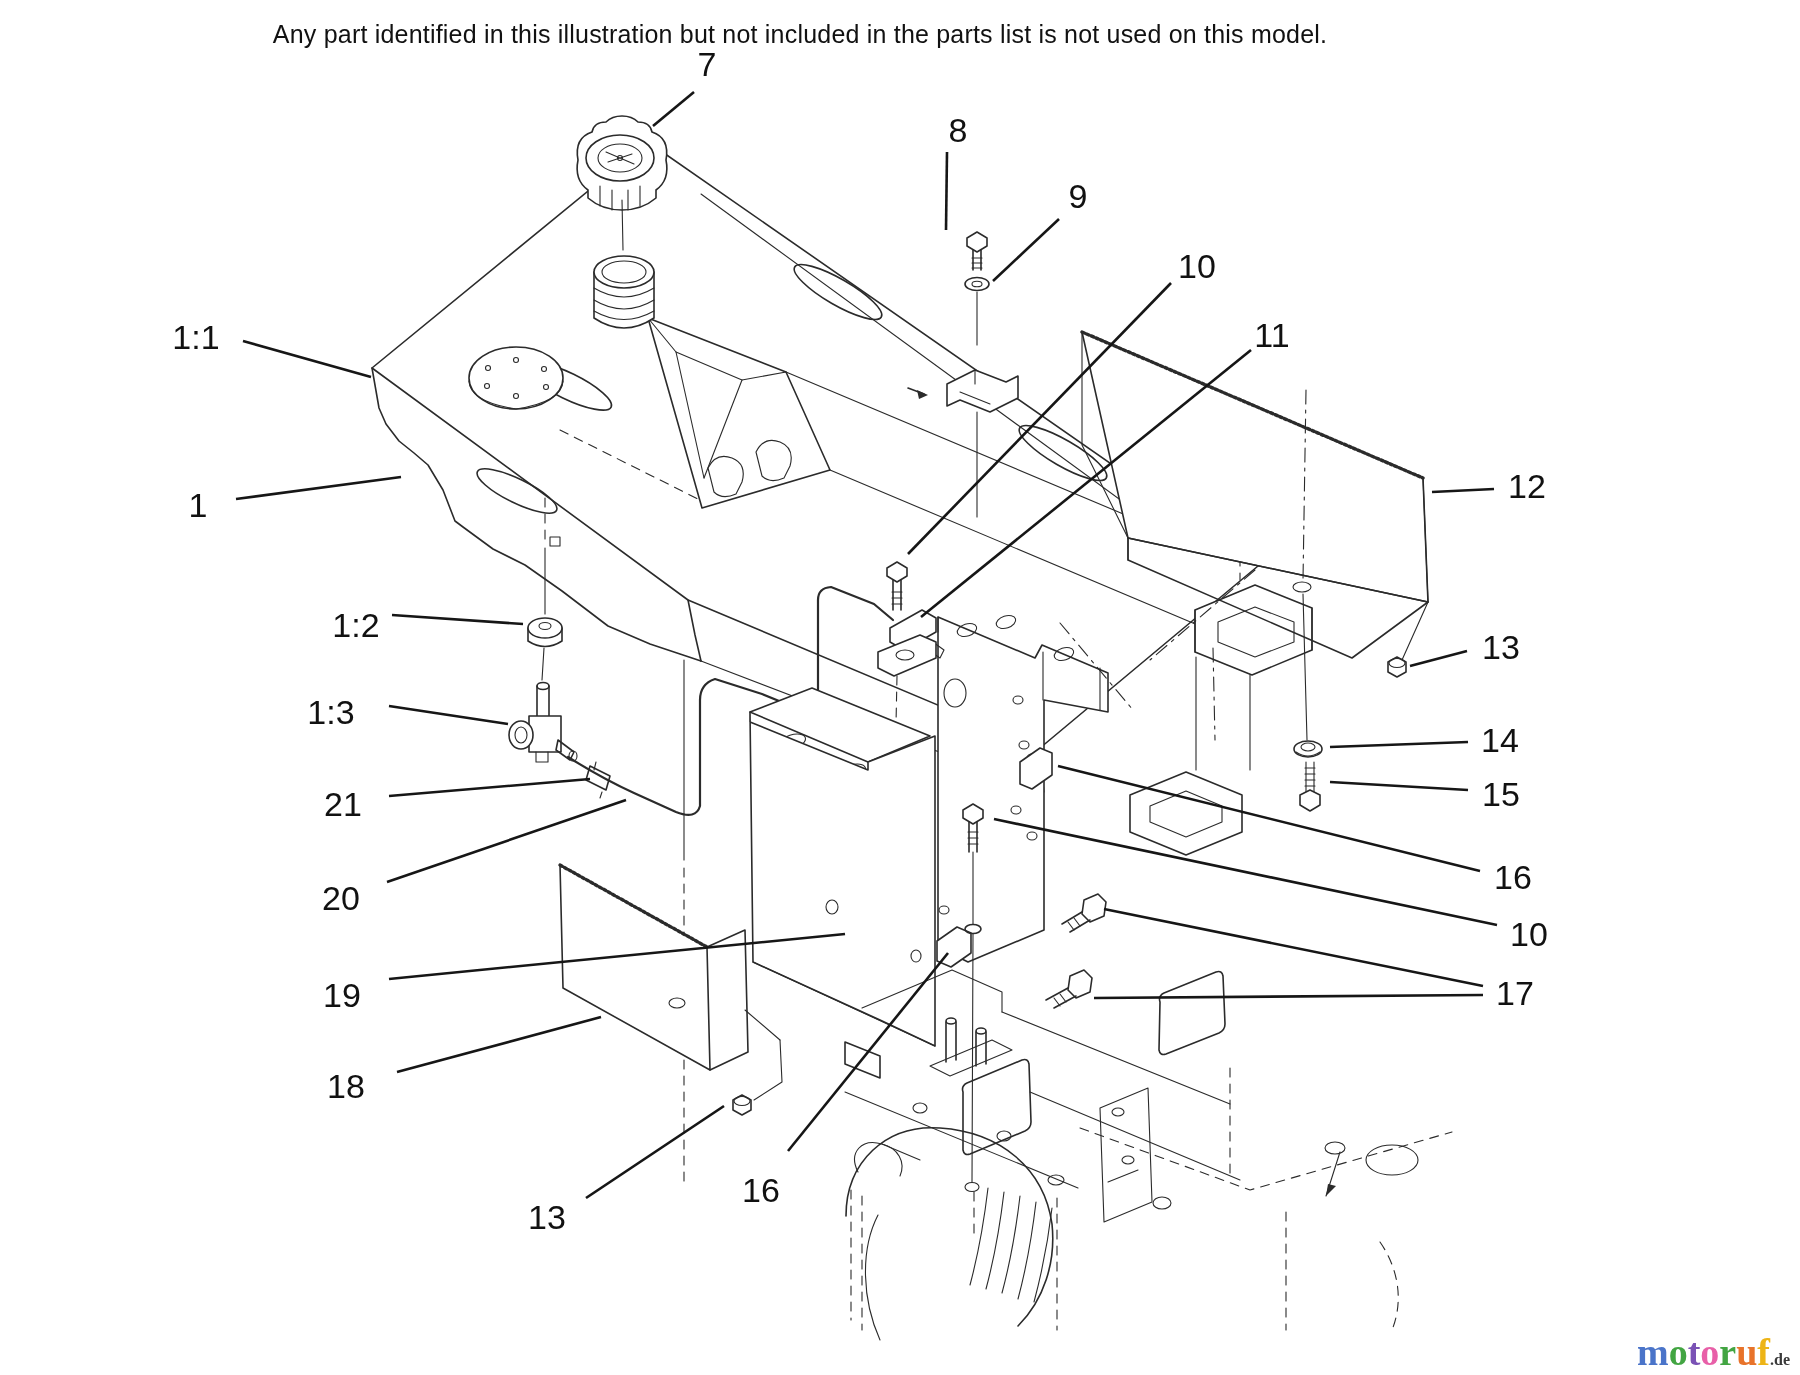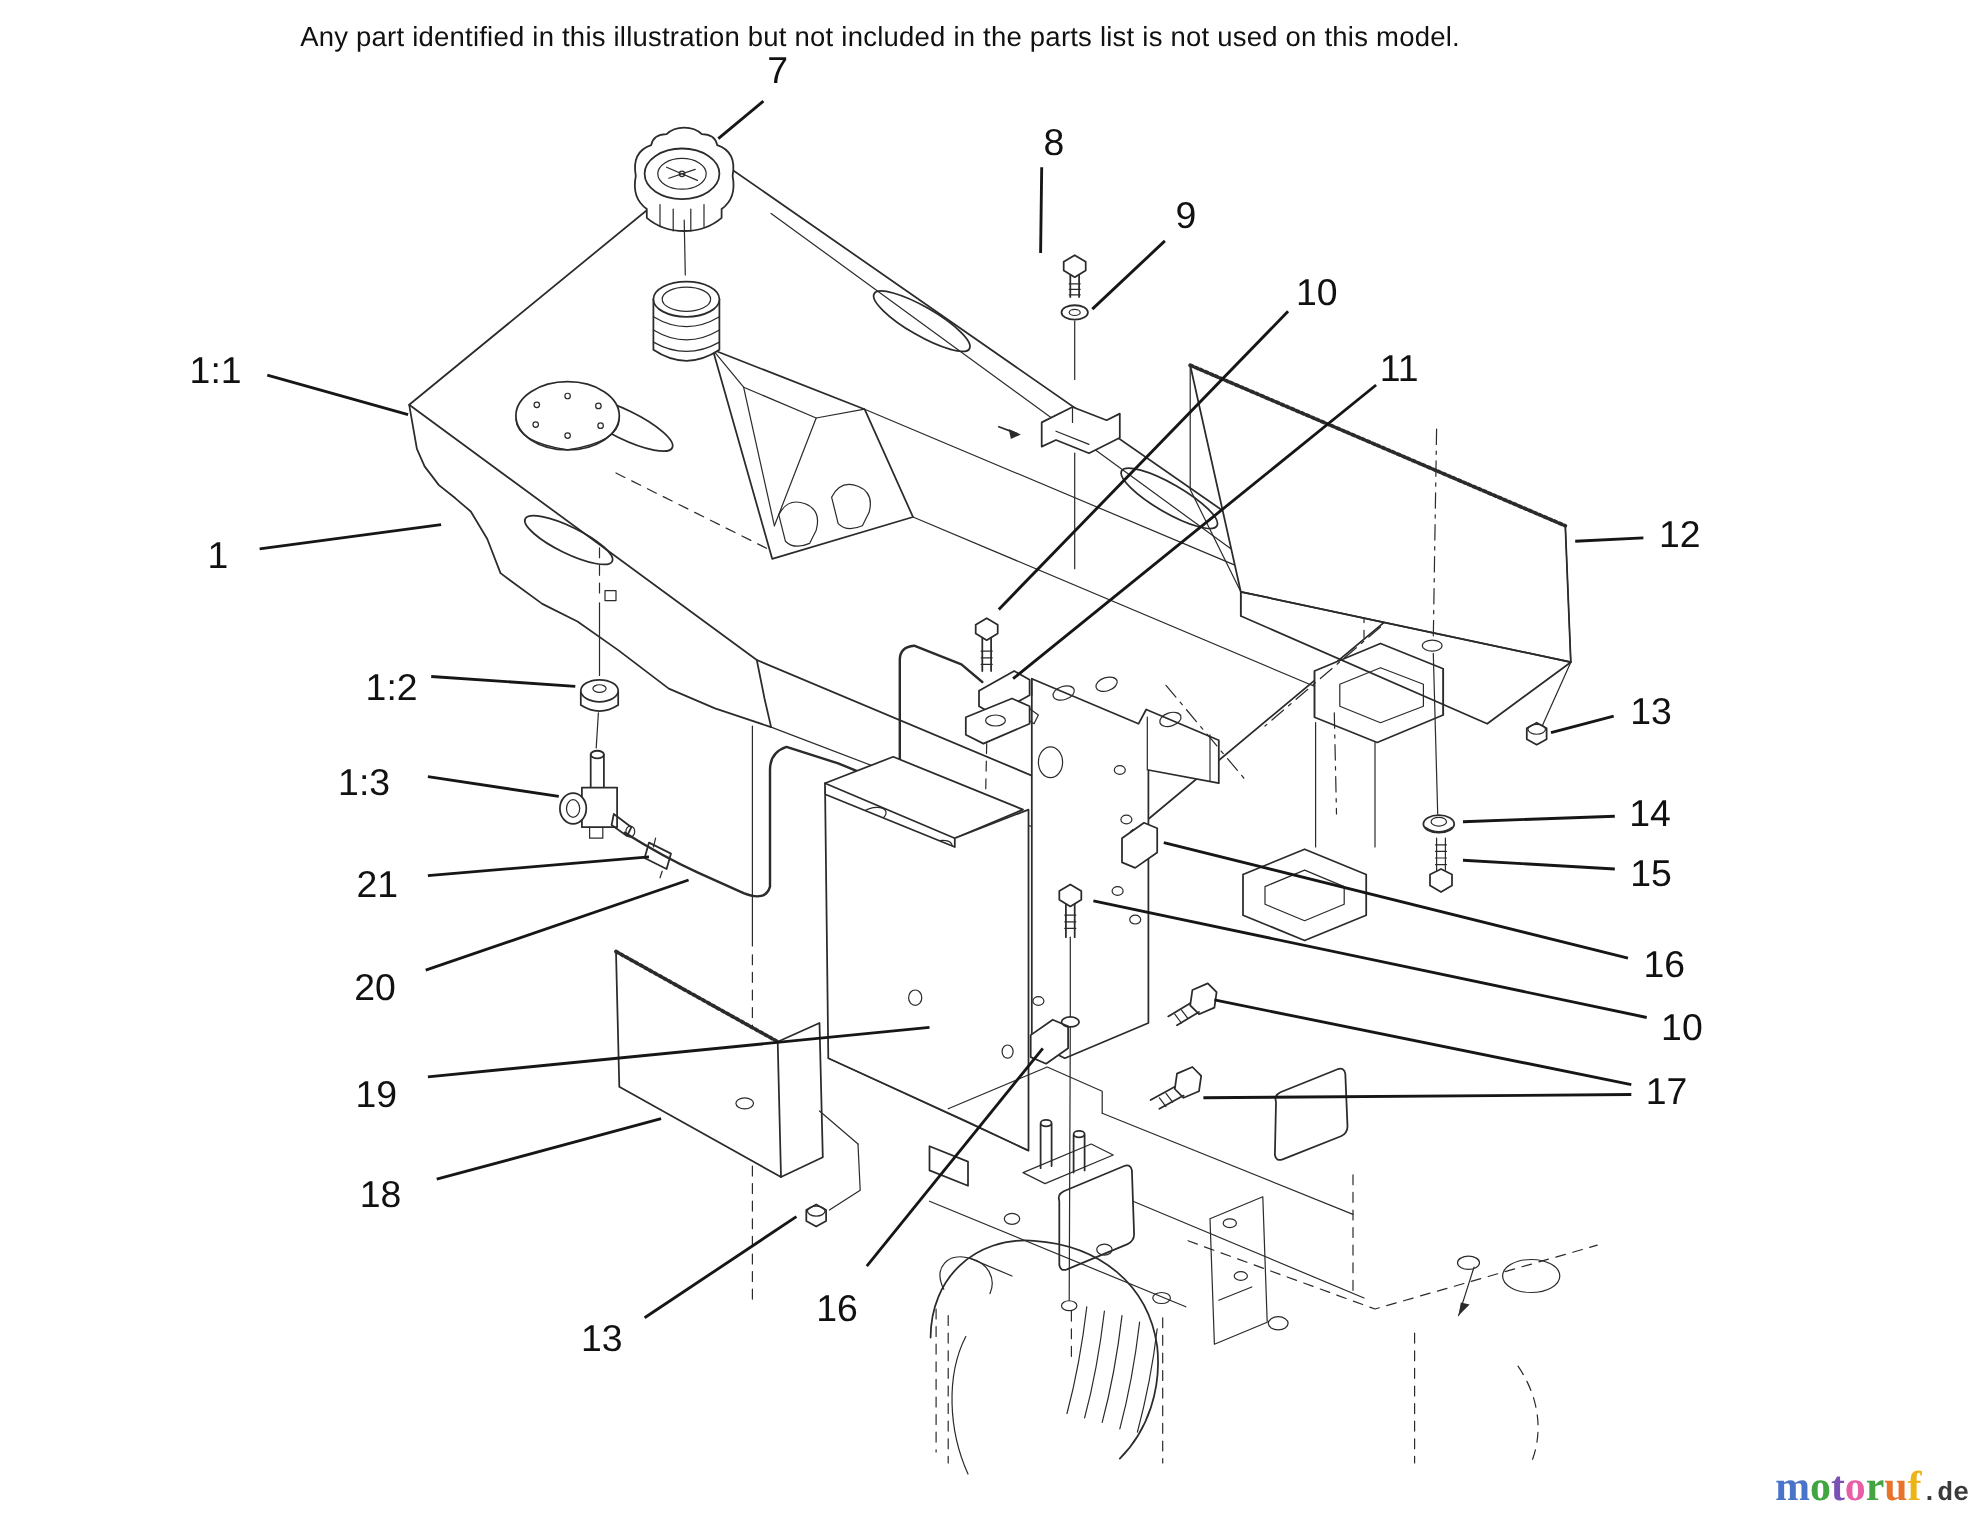--- a/index.html
+++ b/index.html
@@ -12,21 +12,21 @@
   .thin{stroke-width:1.1;}
   .fillw{fill:#ffffff;}
   .dash{stroke-dasharray:9,7;}
   .dashdot{stroke-dasharray:14,6,3,6;}
   .hatch{stroke-width:3.4;stroke-dasharray:2.5,2.5;}
   .leader{stroke:#161616;stroke-width:2.6;fill:none;}
   .part-label{font-family:"Liberation Sans",sans-serif;font-size:34px;fill:#111;
               text-anchor:middle;dominant-baseline:central;}
   #watermark{position:absolute;right:10px;bottom:4px;
              font-family:"Liberation Serif",serif;font-weight:bold;font-size:38px;line-height:1;}
-  #watermark .suffix{font-size:24px;font-weight:bold;font-family:Liberation Mono, monospace;}
+  #watermark .suffix{font-size:16px;font-weight:bold;}
 </style>
 </head>
 <body>
 
 <div id="page">
 
   <div id="notice">Any part identified in this illustration but not included in the parts list is not used on this model.</div>
 
   <svg id="diagram-svg" width="1800" height="1375" viewBox="0 0 1800 1375">
 

